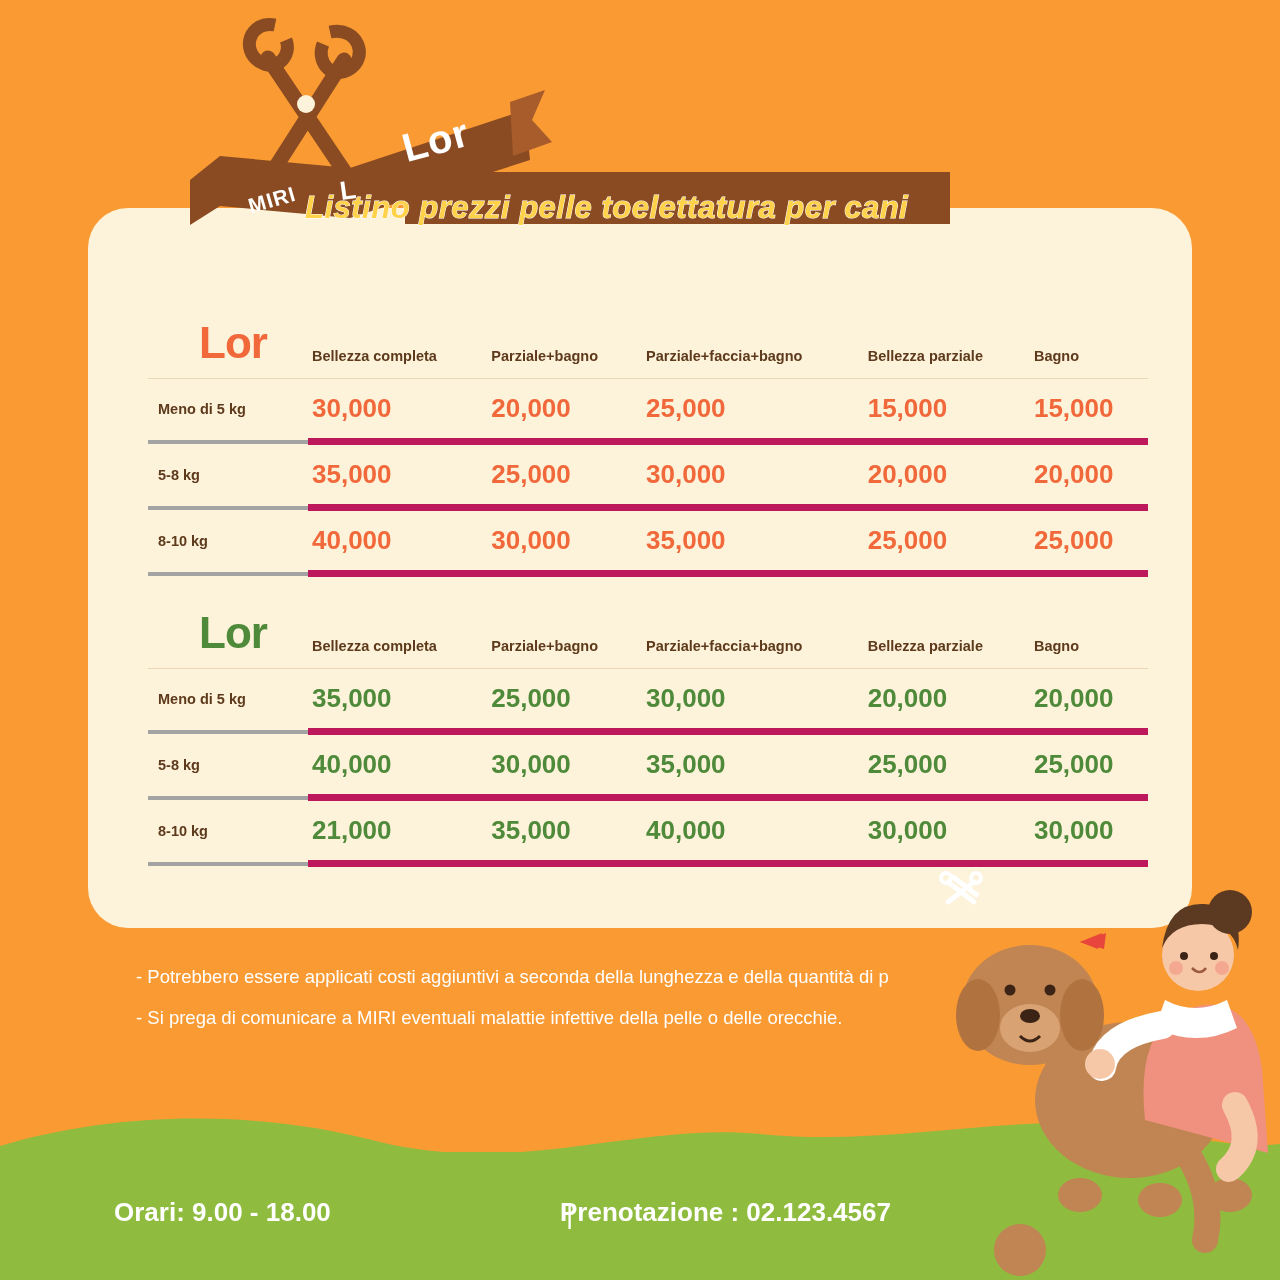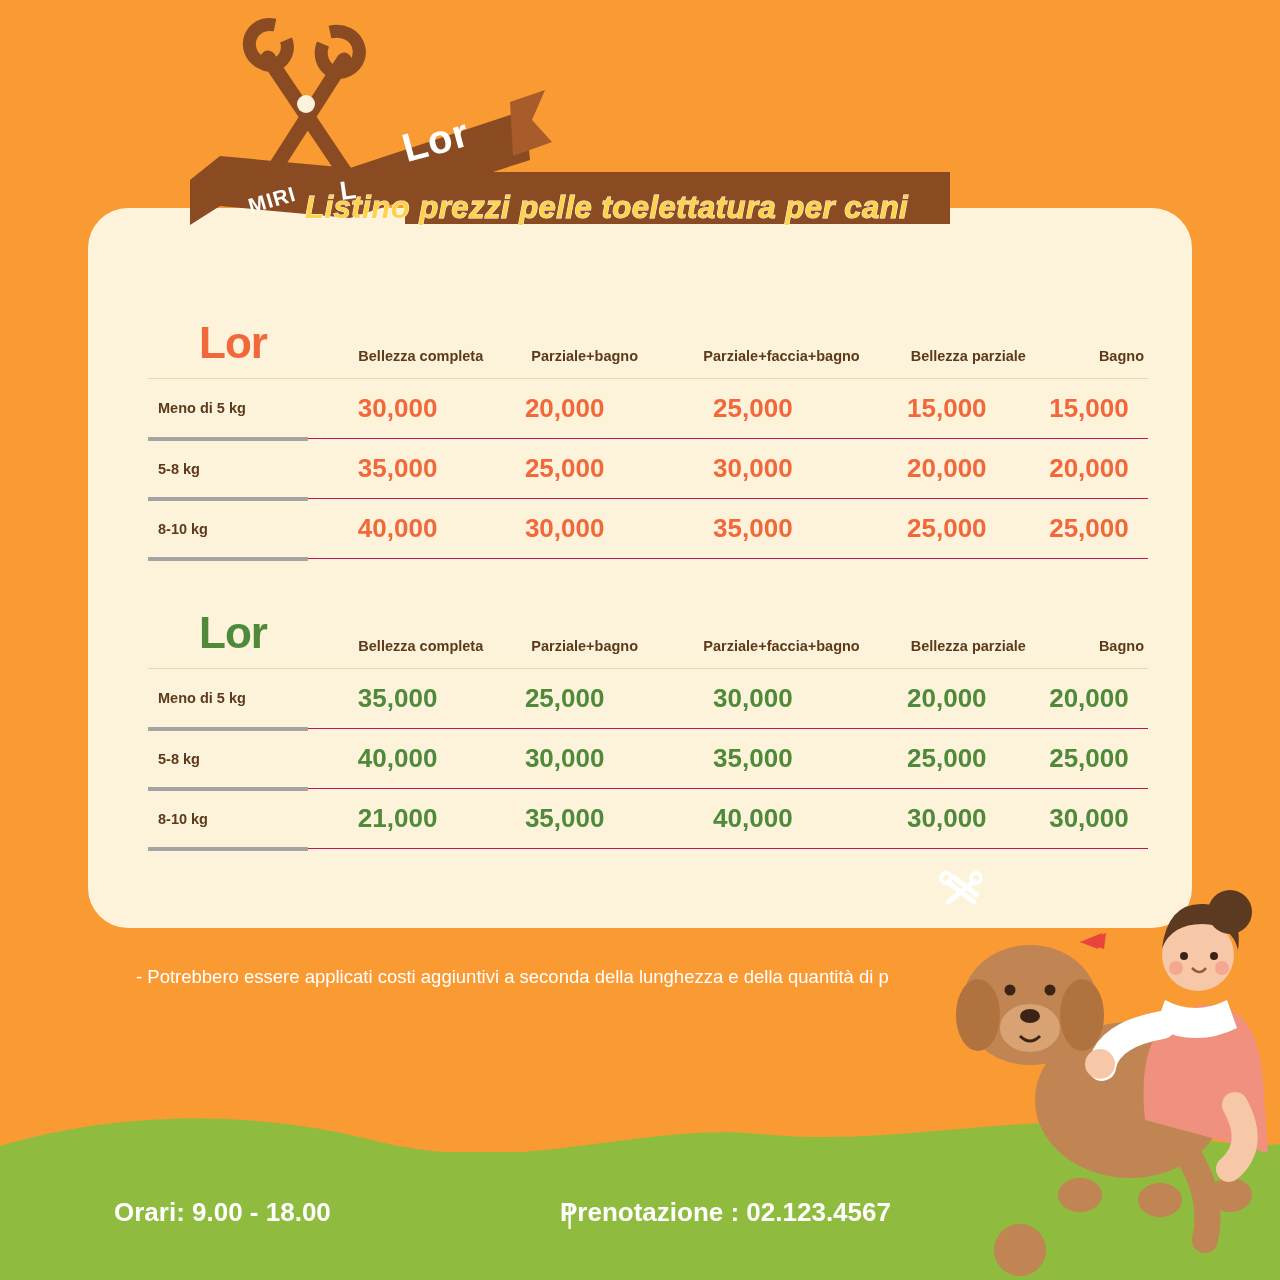--- a/index.html
+++ b/index.html
@@ -97,38 +97,37 @@
   }
   .brand-orange { color: #F1683B; }
   .brand-green { color: #4E8A39; }
 
   th.col-head {
     font-size: 14.5px;
     font-weight: 700;
     color: #5E3A1C;
     padding: 28px 4px 12px 4px;
     border-bottom: 1px solid #E9D8B4;
-    text-align: right;
+    text-align: left;
     white-space: nowrap;
   }
 
   td.row-label {
     font-size: 14.5px;
     font-weight: 700;
     color: #5E3A1C;
     padding: 18px 0 18px 10px;
     border-bottom: 4px solid #a3a3a3;
     white-space: nowrap;
   }
   td.price {
-    text-align: center;
     font-size: 26px;
     font-weight: 700;
     padding: 14px 4px;
-    border-bottom: 1px solid #be185d;
+    border-bottom: 7px solid #be185d;
     white-space: nowrap;
   }
   .price-orange { color: #F1683B; }
   .price-green { color: #4E8A39; }
 
   
   .notes {
     position: absolute;
     left: 136px; top: 968px;
     width: 900px;
@@ -299,20 +298,21 @@
           <td class="price price-green">30,000</td>
         </tr>
       </tbody>
     </table>
   </div>
 
 </div>
 
 <div class="notes">
   <div class="note-line">- Potrebbero essere applicati costi aggiuntivi a seconda della lunghezza e della quantità di p</div>
+  <div class="note-line">- Si prega di comunicare a MIRI eventuali malattie infettive della pelle o delle orecchie.</div>
 </div>
 
 <svg class="green-hills" viewBox="0 0 1280 46" preserveAspectRatio="none">
   <path d="M0 46 L0 30 C120 -6 260 -6 380 26 C520 60 640 6 760 18 C900 32 1020 -8 1140 14 C1200 24 1250 32 1280 28 L1280 46 Z" fill="#8FBC3F"></path>
 </svg>
 <div class="green-bar"></div>
 <div class="footer-hours">Orari: 9.00 - 18.00</div>
 <div class="footer-sep">|</div>
 <div class="footer-booking">Prenotazione : 02.123.4567</div>
 

